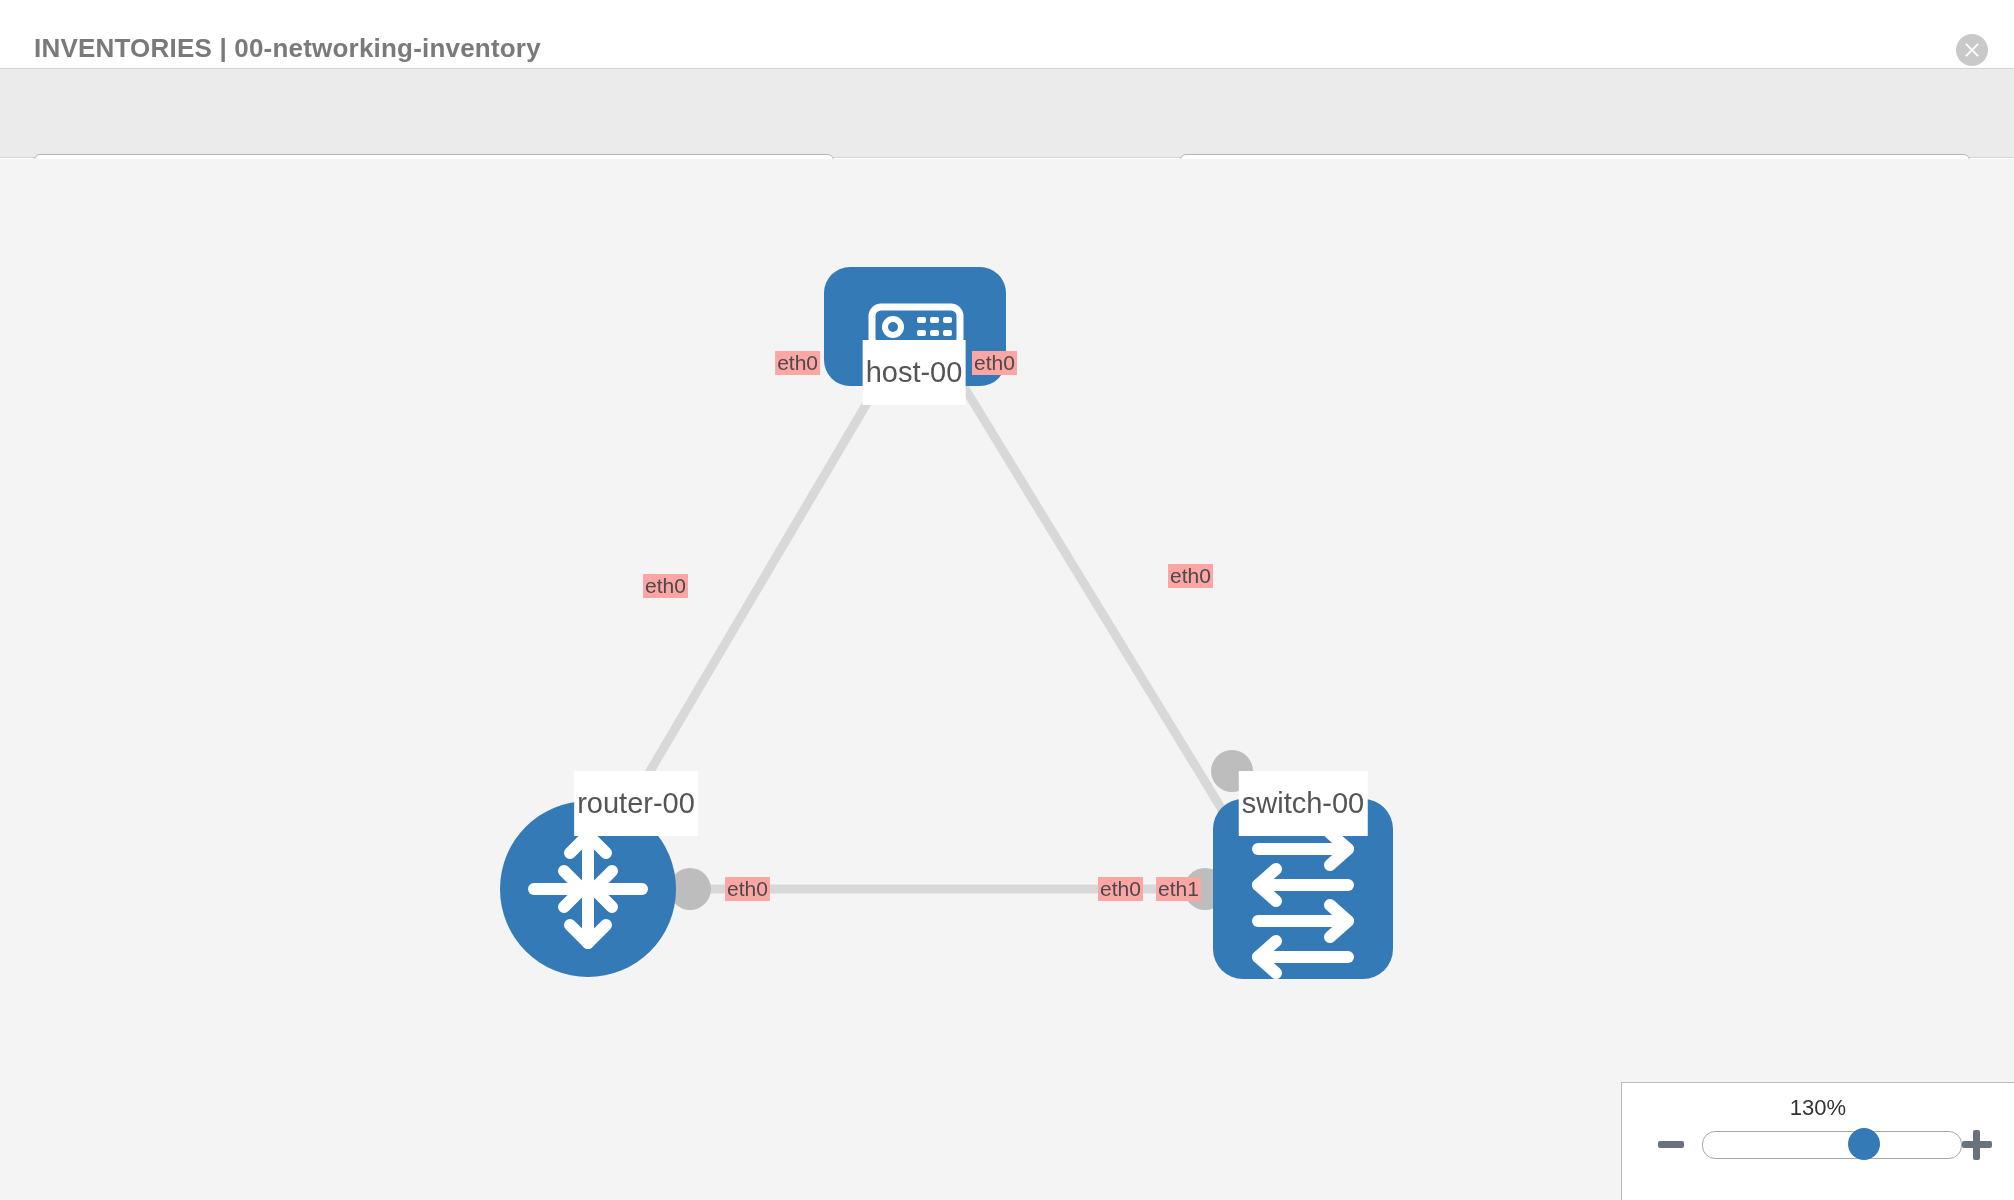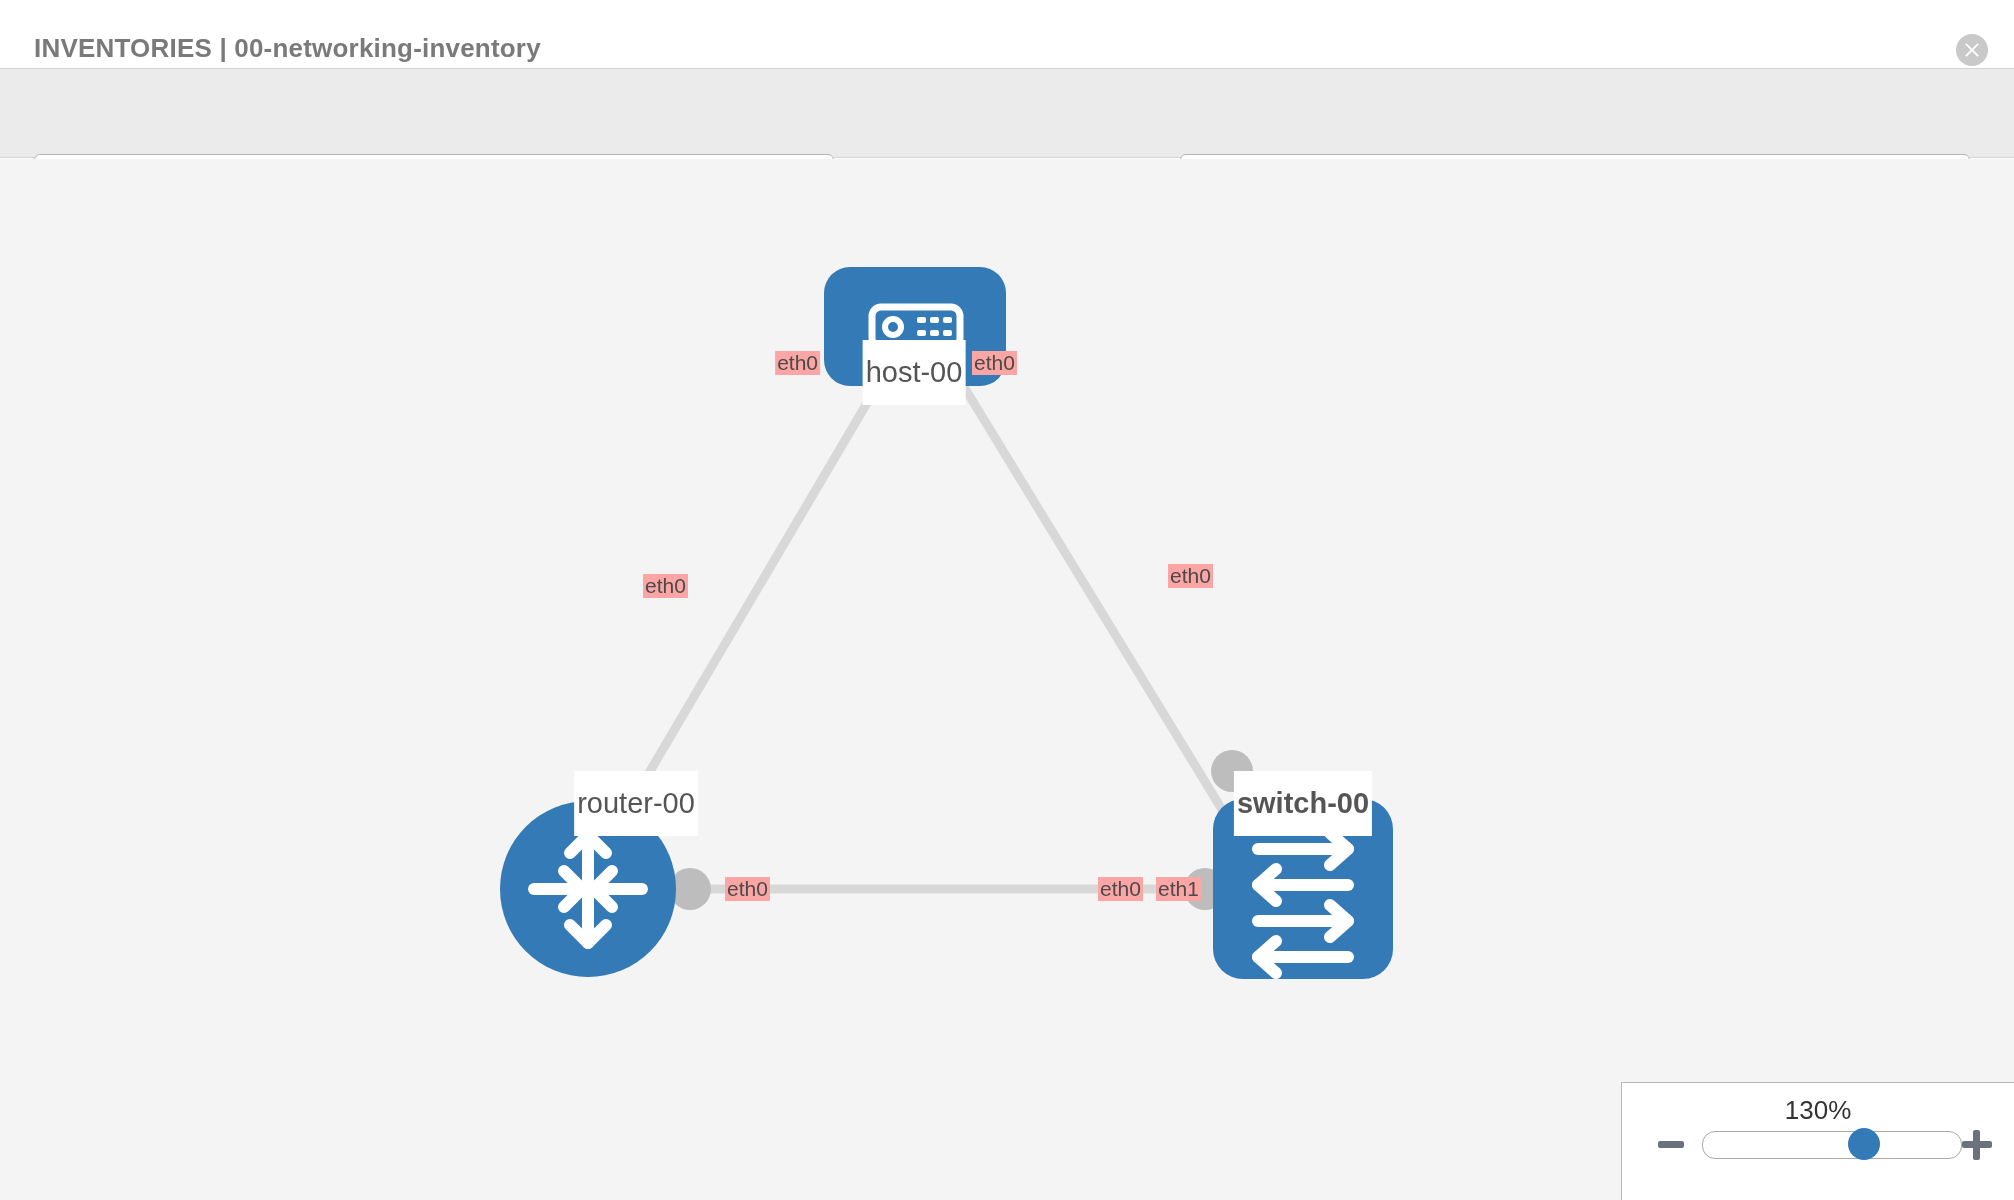--- a/index.html
+++ b/index.html
@@ -138,21 +138,21 @@
     border-top: 1px solid #b9b9b9;
     border-left: 1px solid #b9b9b9;
     box-sizing: border-box;
   }
   .zoom-value {
     position: absolute;
     top: 12px;
     left: 0;
     width: 100%;
     text-align: center;
-    font-size: 26px;
+    font-size: 22px;
     color: #333333;
   }
   .zoom-minus {
     position: absolute;
     left: 36px;
     top: 58px;
     width: 26px;
     height: 7px;
     background: #6b717d;
     border-radius: 2px;
@@ -302,21 +302,21 @@
   <span class="iface-label" style="left:820px; top:192px; transform:translateX(-100%);">eth0</span>
   <span class="iface-label" style="left:972px; top:192px;">eth0</span>
   <span class="iface-label" style="left:643px; top:415px;">eth0</span>
   <span class="iface-label" style="left:1168px; top:405px;">eth0</span>
   <span class="iface-label" style="left:725px; top:718px;">eth0</span>
   <span class="iface-label" style="left:1098px; top:718px;">eth0</span>
   <span class="iface-label" style="left:1156px; top:718px;">eth1</span>
 
   <span class="node-label" style="left:914px; top:181px;">host-00</span>
   <span class="node-label" style="left:588px; top:612px;margin-left:48px;">router-00</span>
-  <span class="node-label" style="left:1303px; top:612px;font-weight:bold;">switch-00</span>
+  <span class="node-label" style="left:1303px; top:612px;">switch-00</span>
 
 </div>
 
 <div class="zoom-panel">
   <div class="zoom-value">130%</div>
   <div class="zoom-minus"></div>
   <div class="zoom-track">
     <div class="zoom-thumb" id="zoom-thumb" style="left: 145.2px;"></div>
   </div>
   <div class="zoom-plus"></div>

